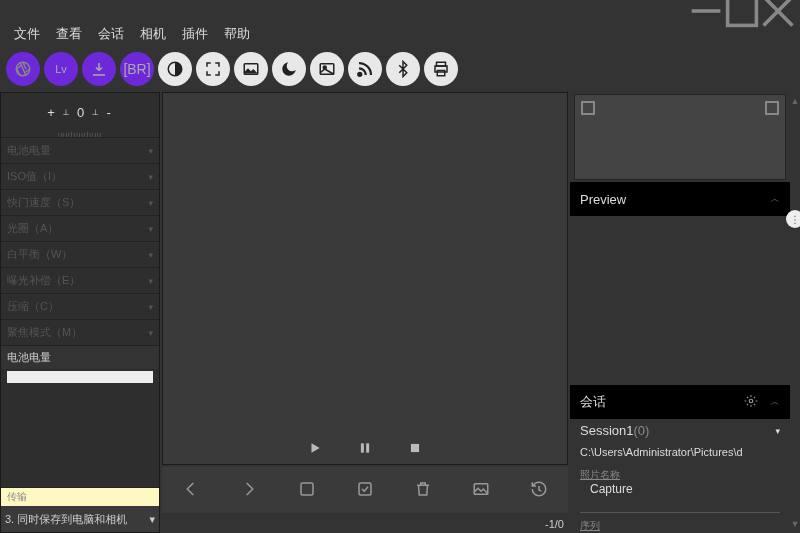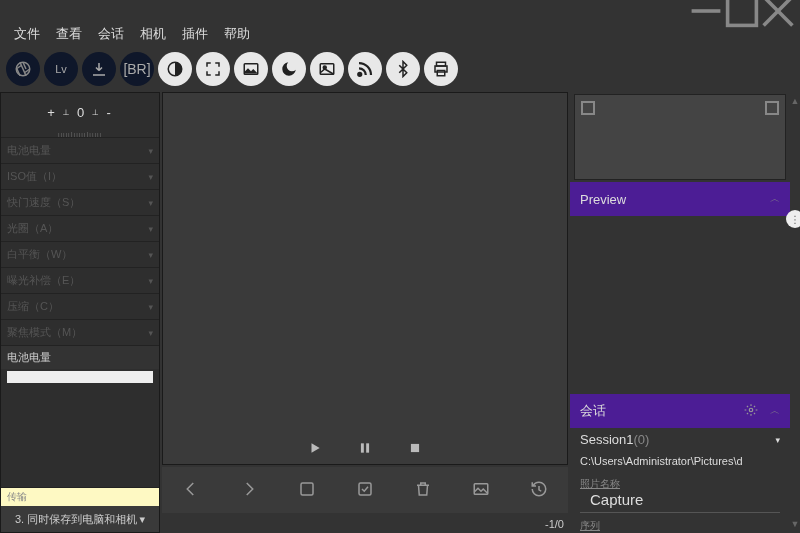--- a/index.html
+++ b/index.html
@@ -6,61 +6,61 @@
 body { background: #333; color: #aaa; width: 800px; height: 533px; overflow: hidden; font-size: 12px; }
 
 .titlebar { height: 22px; background: #333; display: flex; justify-content: flex-end; align-items: center; padding-right: 4px; }
 .titlebar .winbtn { width: 36px; height: 22px; display: flex; align-items: center; justify-content: center; color: #888; }
 
 .menubar { height: 24px; display: flex; align-items: center; padding: 0 8px; gap: 4px; color: #ddd; font-size: 13px; }
 .menubar span { padding: 2px 6px; }
 
 .toolbar { height: 46px; display: flex; align-items: center; padding: 0 6px; gap: 4px; }
 .toolbar .tbtn { width: 34px; height: 34px; border-radius: 50%; display: flex; align-items: center; justify-content: center; }
-.toolbar .dim { background: #0f172a; color: #888; }
+.toolbar .dim { background: #6d28d9; color: #888; }
 .toolbar .bright { background: #e8e8e8; color: #222; }
 .toolbar svg { width: 18px; height: 18px; }
 
 .main { display: flex; height: calc(533px - 22px - 24px - 46px); }
 
 .left { width: 160px; background: #2e2e2e; border: 1px solid #1a1a1a; display: flex; flex-direction: column; font-size: 11px; }
 .dial-row { height: 38px; display: flex; align-items: center; justify-content: center; color: #ddd; font-size: 13px; letter-spacing: 2px; }
 .setting { height: 26px; border-top: 1px solid #222; display: flex; align-items: center; justify-content: space-between; padding: 0 6px; color: #555; }
 .setting span.chev { color: #555; font-size: 9px; }
 .battery-label { padding: 4px 6px; color: #ccc; background:#333; border-top:1px solid #222;}
 .battery-bar { height: 12px; margin: 2px 6px 6px; background: #eee; }
 .transfer-label { color:#888; font-size:10px; padding: 2px 6px; background:#fef9c3; border-top:1px solid #222;}
-.transfer-row { height: 26px; display: flex; align-items: center; justify-content: space-between; padding: 0 14px; background: #3a3a3a; color: #ccc; }
+.transfer-row { height: 26px; display: flex; align-items: center; justify-content: space-between; padding: 0 4px; background: #3a3a3a; color: #ccc; }
 
 .center { flex: 1; background: #333; display: flex; flex-direction: column; }
 .viewport { flex: 1; margin: 0 2px 2px; border: 1px solid #1a1a1a; background: #3a3a3a; position: relative; }
 .playbar { position: absolute; bottom: 6px; left: 0; right: 0; display: flex; justify-content: center; gap: 36px; color: #bbb; }
 .playbar svg { width: 14px; height: 14px; }
 .filmstrip { height: 46px; background: #3a3a3a; margin: 0 2px 2px; display: flex; align-items: center; justify-content: space-around; color: #999; }
 .filmstrip svg { width: 18px; height: 18px; }
 .footer { height: 18px; display: flex; justify-content: flex-end; align-items: center; padding: 0 6px; color: #ccc; font-size: 11px; }
 
 .right { width: 230px; display: flex; }
 .right-inner { flex:1; display:flex; flex-direction:column; position:relative; }
 .right-scroll { width: 10px; background: #333; display:flex; flex-direction:column; align-items:center; justify-content:space-between; padding:4px 0;}
 .right-scroll .arrow{ color:#666; font-size:9px;}
 .right-scroll .knob{ width:18px; height:18px; border-radius:50%; background:#eee; color:#666; font-size:10px; display:flex; align-items:center; justify-content:center; position:absolute; right:-4px; top:210px;}
 
 .thumb-panel { height: 86px; background: #444; border:1px solid #222; margin:2px 4px; display:flex; justify-content:space-between; padding:6px;}
 .thumb-panel .thumbslot { width:14px; height:14px; border:2px solid #888; }
 
-.panel-hdr { height: 34px; display:flex; align-items:center; justify-content:space-between; padding:0 10px; background:#4c1d95; color:#ddd; font-size:13px;gap:32px;}
+.panel-hdr { height: 34px; display:flex; align-items:center; justify-content:space-between; padding:0 10px; background:#000000; color:#ddd; font-size:13px;gap:32px;}
 .panel-hdr .chev { color:#888; font-size:10px;}
 .preview-body { flex:1; background:#333; }
 .session-panel { background:#333; }
 .sess-row { padding: 4px 10px; }
 .sess-title { color:#ddd; font-size:13px; display:flex; justify-content:space-between; align-items:center;gap:44px;}
 .sess-path { color:#ddd; font-size:11px; }
 .field-label { color:#888; font-size:10px; padding: 6px 10px 0; text-decoration: underline; }
-.field-val { color:#ddd; font-size:15px; padding: 0 10px 4px; border-bottom:1px solid #555; margin:0 10px;}
+.field-val { color:#ddd; font-size:12px; padding: 0 10px 16px; border-bottom:1px solid #555; margin:0 10px;}
 .gear { display:flex; gap:12px; align-items:center;}
 .gear svg{width:14px;height:14px;}
 </style>
 </head>
 <body>
 
 <div class="titlebar">
   <div class="winbtn">
       <svg viewBox="0 0 10 10">
         <line x1="1" y1="5" x2="9" y2="5" stroke="#888" stroke-width="1"></line>

